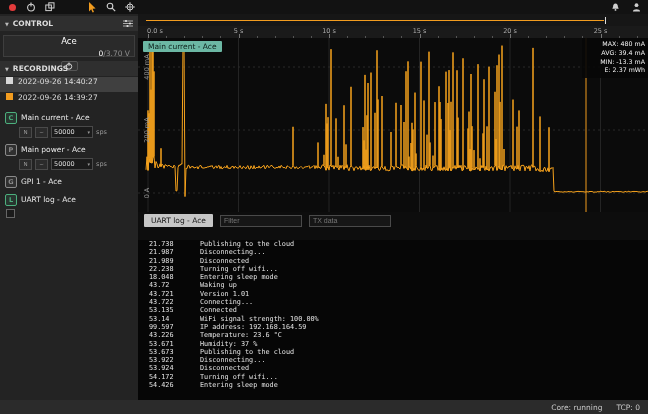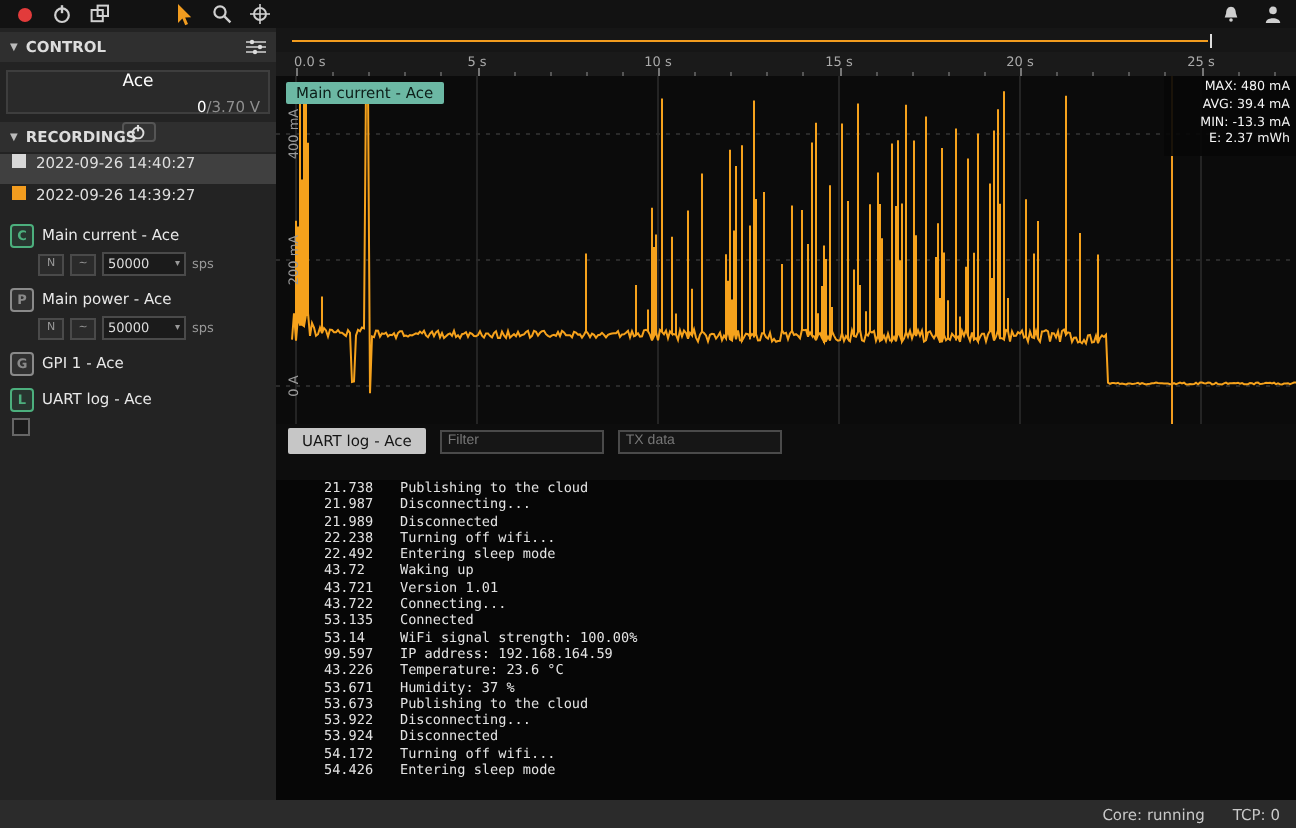--- a/index.html
+++ b/index.html
@@ -69,21 +69,21 @@
   .uart-tab{background:#c6c6c6;color:#151515;font-size:7.5px;padding:2px 7px;border-radius:1px;}
   .mini-input{width:74px;height:10px;background:#161616;border:1px solid #4a4a4a;color:#ddd;font-size:7px;padding:0 3px;}
   .mini-input::placeholder{color:#777;}
   .log-header{position:absolute;top:30px;left:0;right:0;height:11px;background:#191919;font-size:7px;
               color:#cfcfcf;border-bottom:1px solid #2a2a2a;}
   .col-time{position:absolute;left:8px;top:1px;}
   .col-msg{position:absolute;left:62px;top:1px;}
   .log-body{position:absolute;top:28px;left:0;right:0;bottom:0;background:#060606;overflow:hidden;
             font-family:"DejaVu Sans Mono","Liberation Mono",monospace;font-size:6.8px;color:#e3e3e3;}
   .log-row{position:relative;height:8.3px;white-space:nowrap;}
-  .log-time{position:absolute;left:24px;}
+  .log-time{position:absolute;left:11px;}
   .log-msg{position:absolute;left:62px;}
 
   
   .statusbar{position:absolute;left:0;right:0;bottom:0;height:14px;background:#2b2b2b;
              display:flex;align-items:center;justify-content:flex-end;gap:14px;padding:0 8px;
              font-size:7.5px;color:#c8c8c8;}
 </style>
 </head>
 <body>
 
@@ -318,21 +318,21 @@
           </div>
           <div class="log-row">
             <span class="log-time">21.989</span>
             <span class="log-msg">Disconnected</span>
           </div>
           <div class="log-row">
             <span class="log-time">22.238</span>
             <span class="log-msg">Turning off wifi...</span>
           </div>
           <div class="log-row">
-            <span class="log-time">22.492</span>
+            <span class="log-time">18.048</span>
             <span class="log-msg">Entering sleep mode</span>
           </div>
           <div class="log-row">
             <span class="log-time">43.72</span>
             <span class="log-msg">Waking up</span>
           </div>
           <div class="log-row">
             <span class="log-time">43.721</span>
             <span class="log-msg">Version 1.01</span>
           </div>

